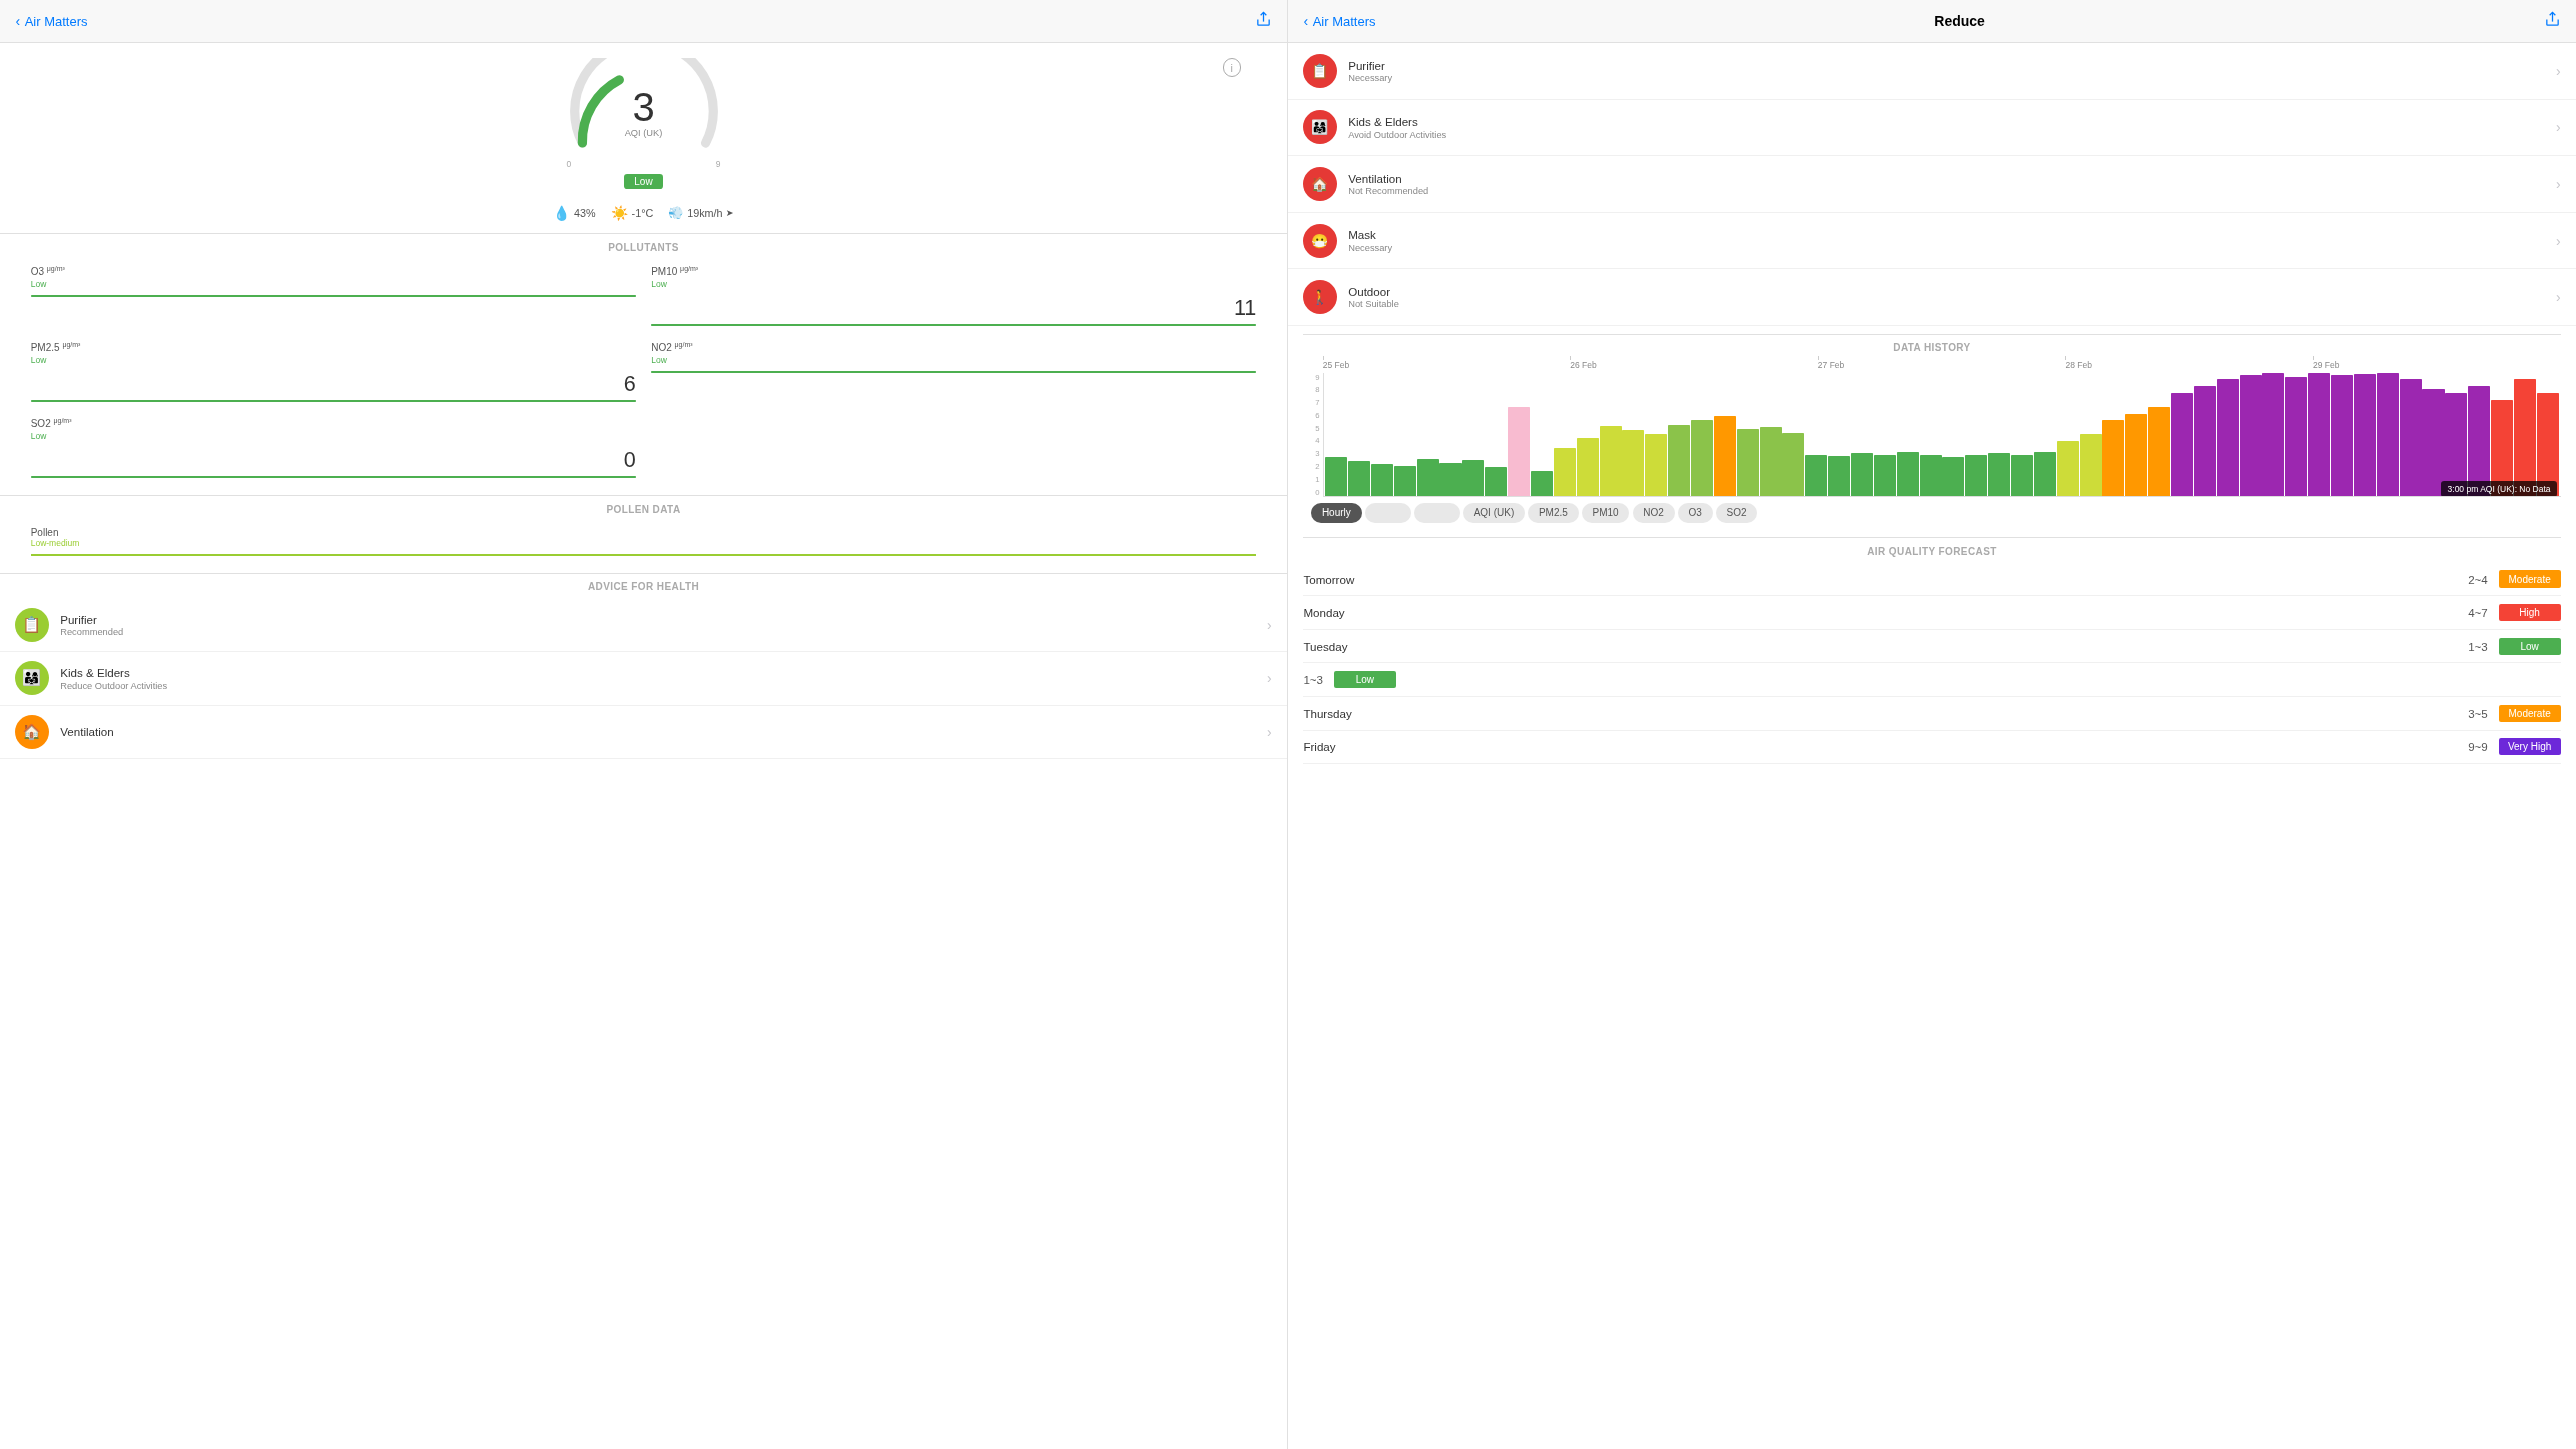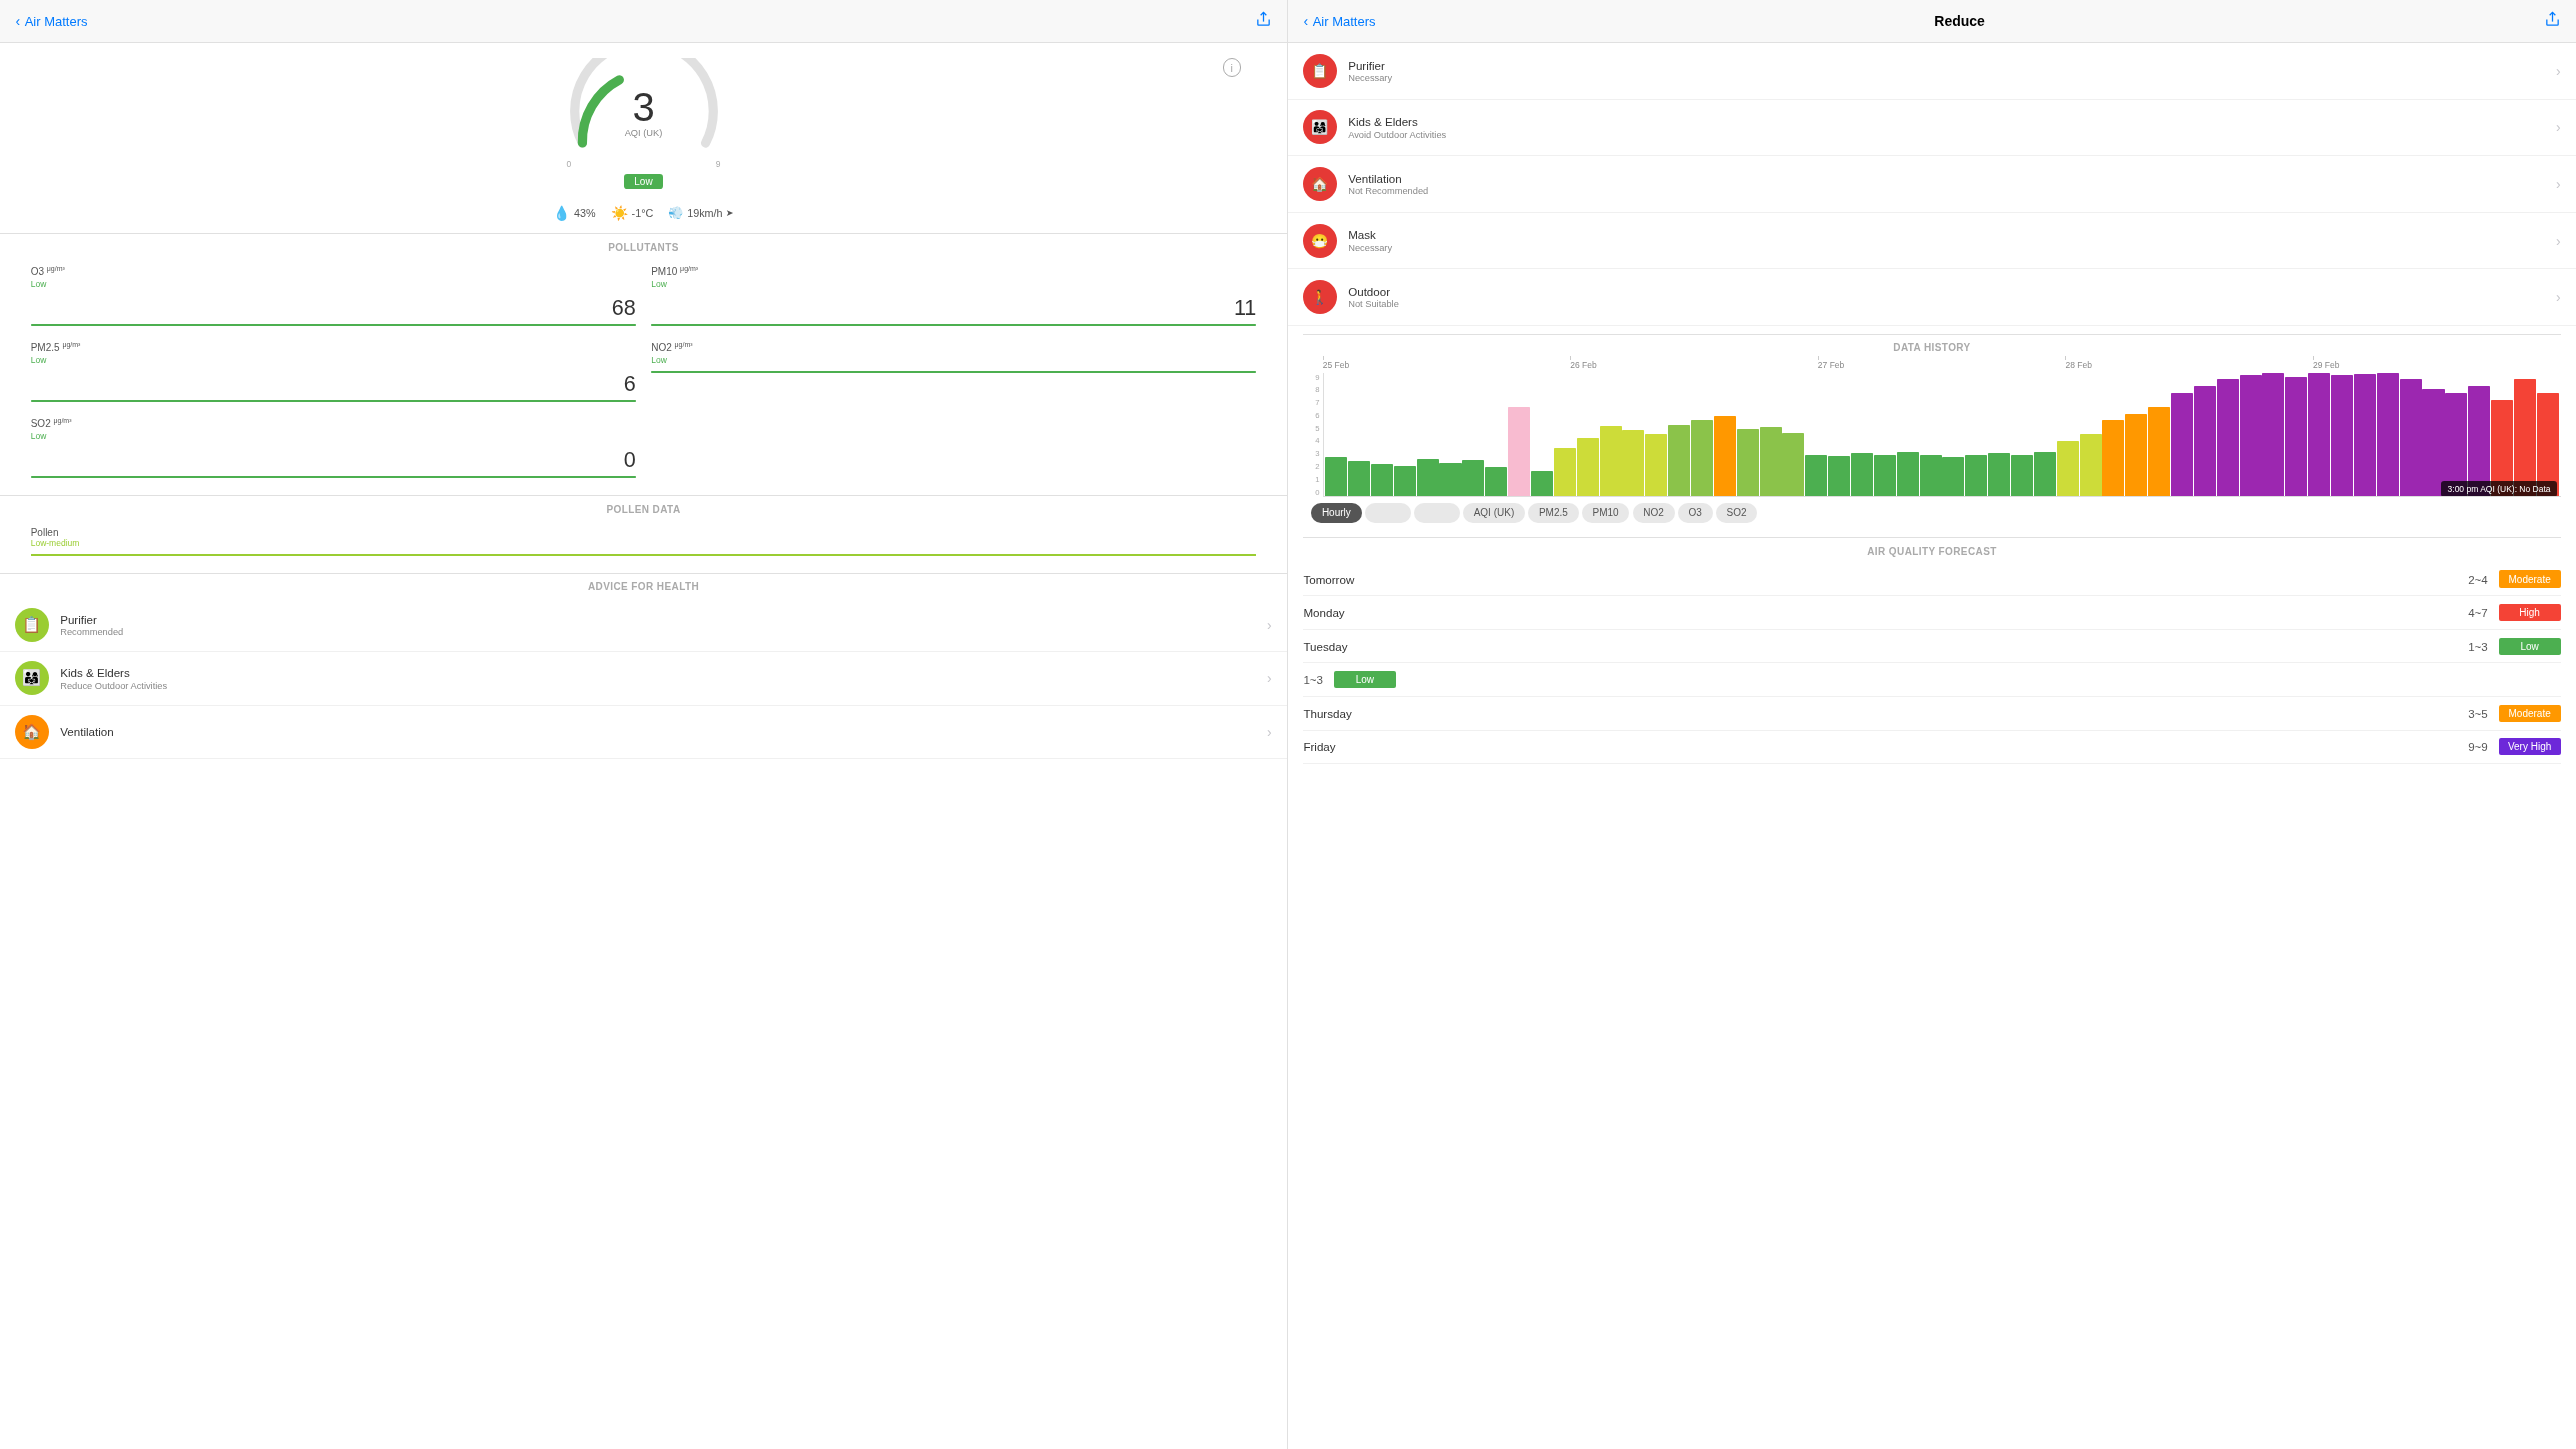--- a/index.html
+++ b/index.html
@@ -453,23 +453,20 @@
       <span style="font-size:9.3px;">➤</span>
     </div>
   </div>
 
   <div class="section-header">POLLUTANTS</div>
   <div class="pollutants-grid">
 
     <div class="pollutant-item">
       <div class="pollutant-name">O3 <sup>μg/m³</sup></div>
       <div class="pollutant-level">Low</div>
-      <div class="pollutant-value-row">
-        <div class="pollutant-value">68</div>
-      </div>
       <div class="pollutant-bar"></div>
     </div>
 
     <div class="pollutant-item">
       <div class="pollutant-name">PM10 <sup>μg/m³</sup></div>
       <div class="pollutant-level">Low</div>
       <div class="pollutant-value-row">
         <div class="pollutant-value">11</div>
       </div>
       <div class="pollutant-bar"></div>

